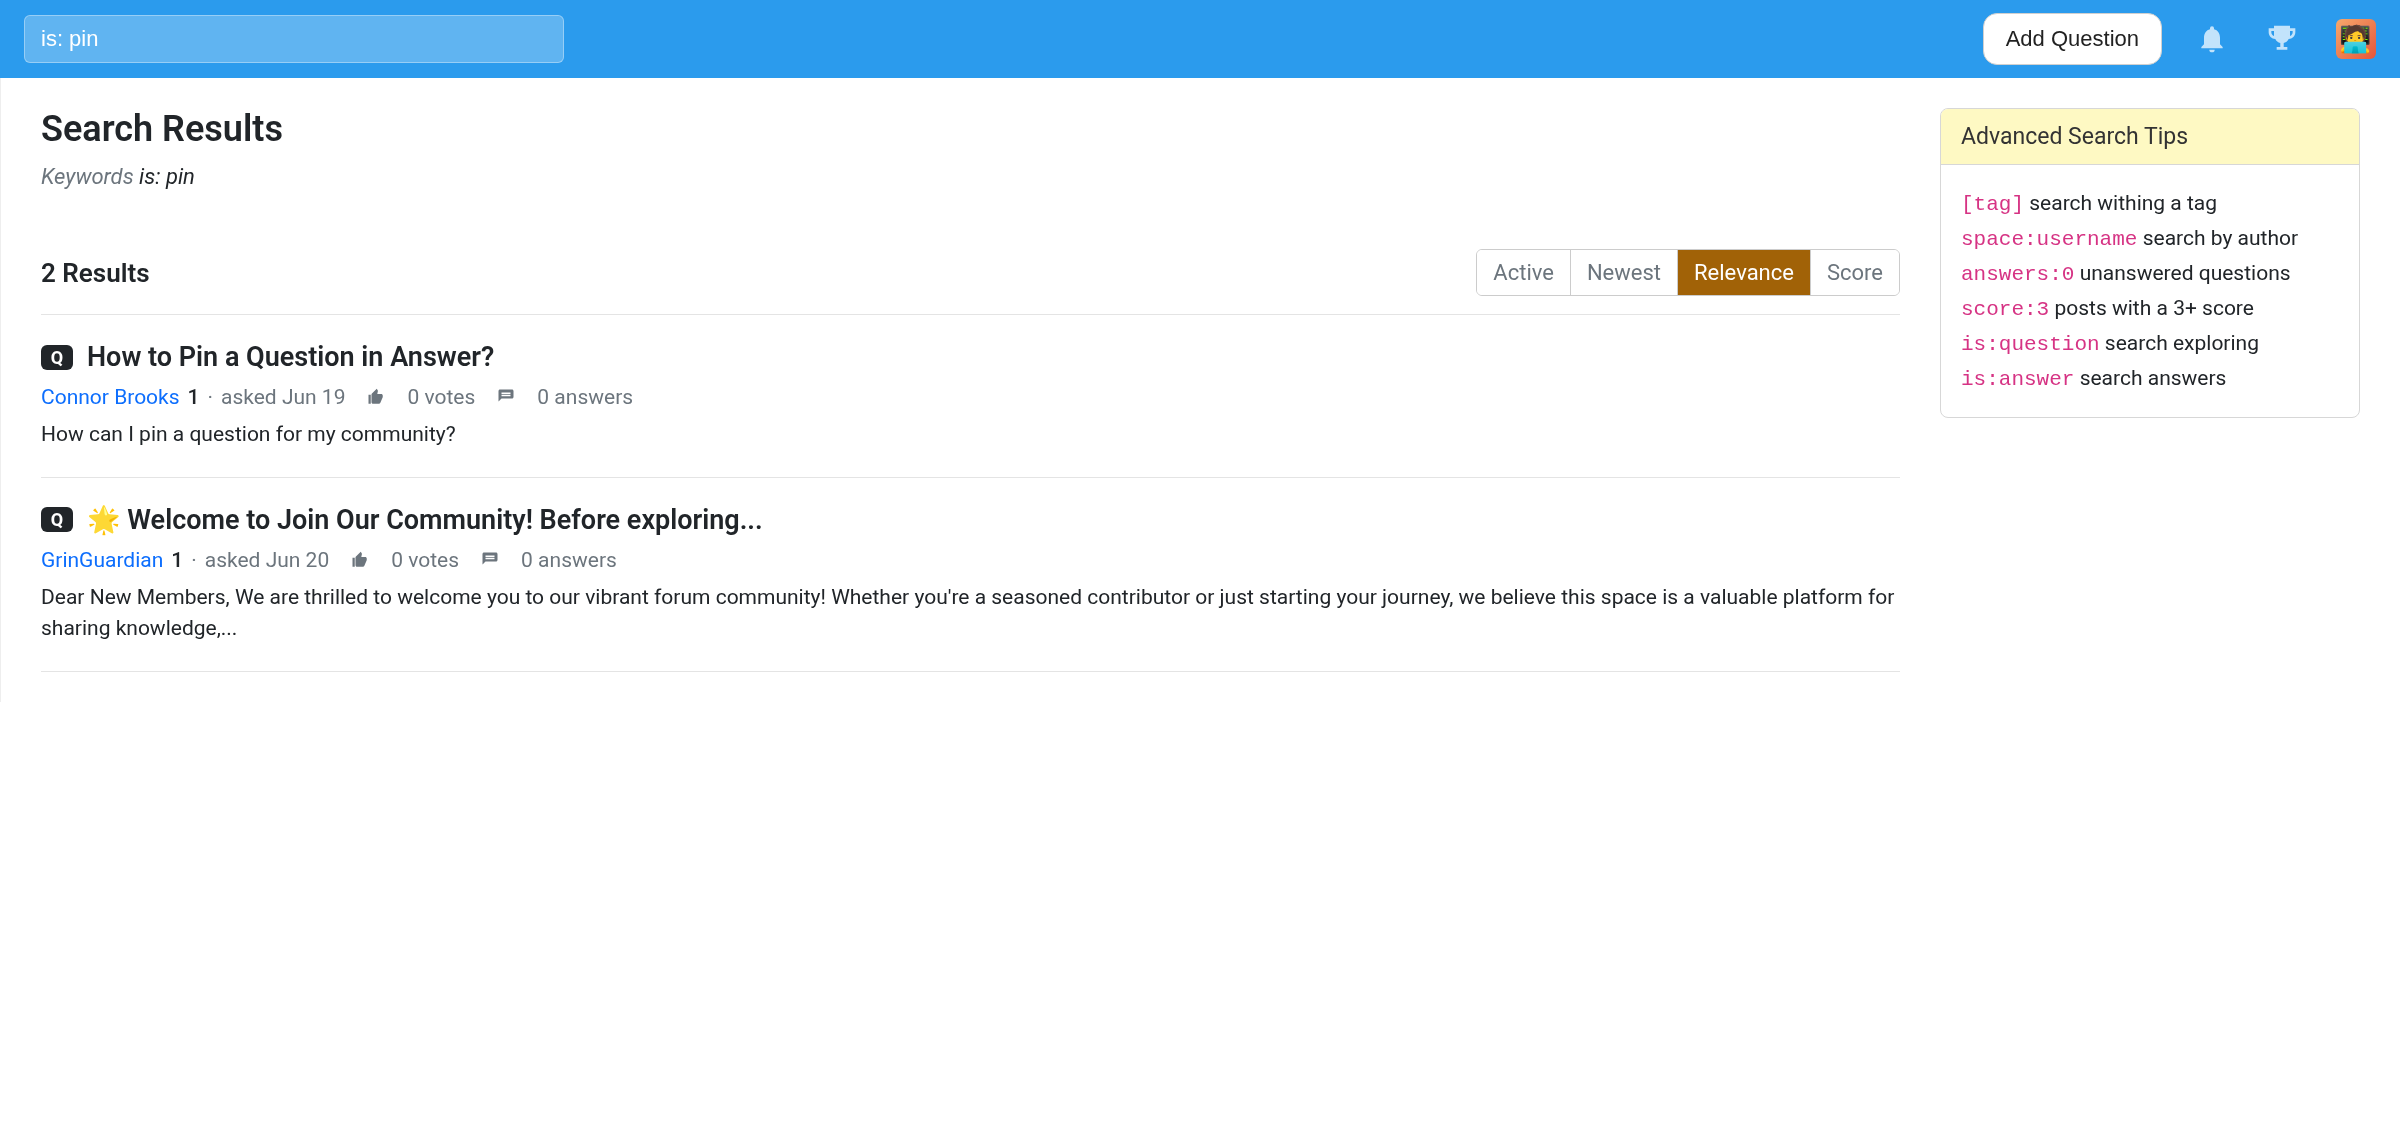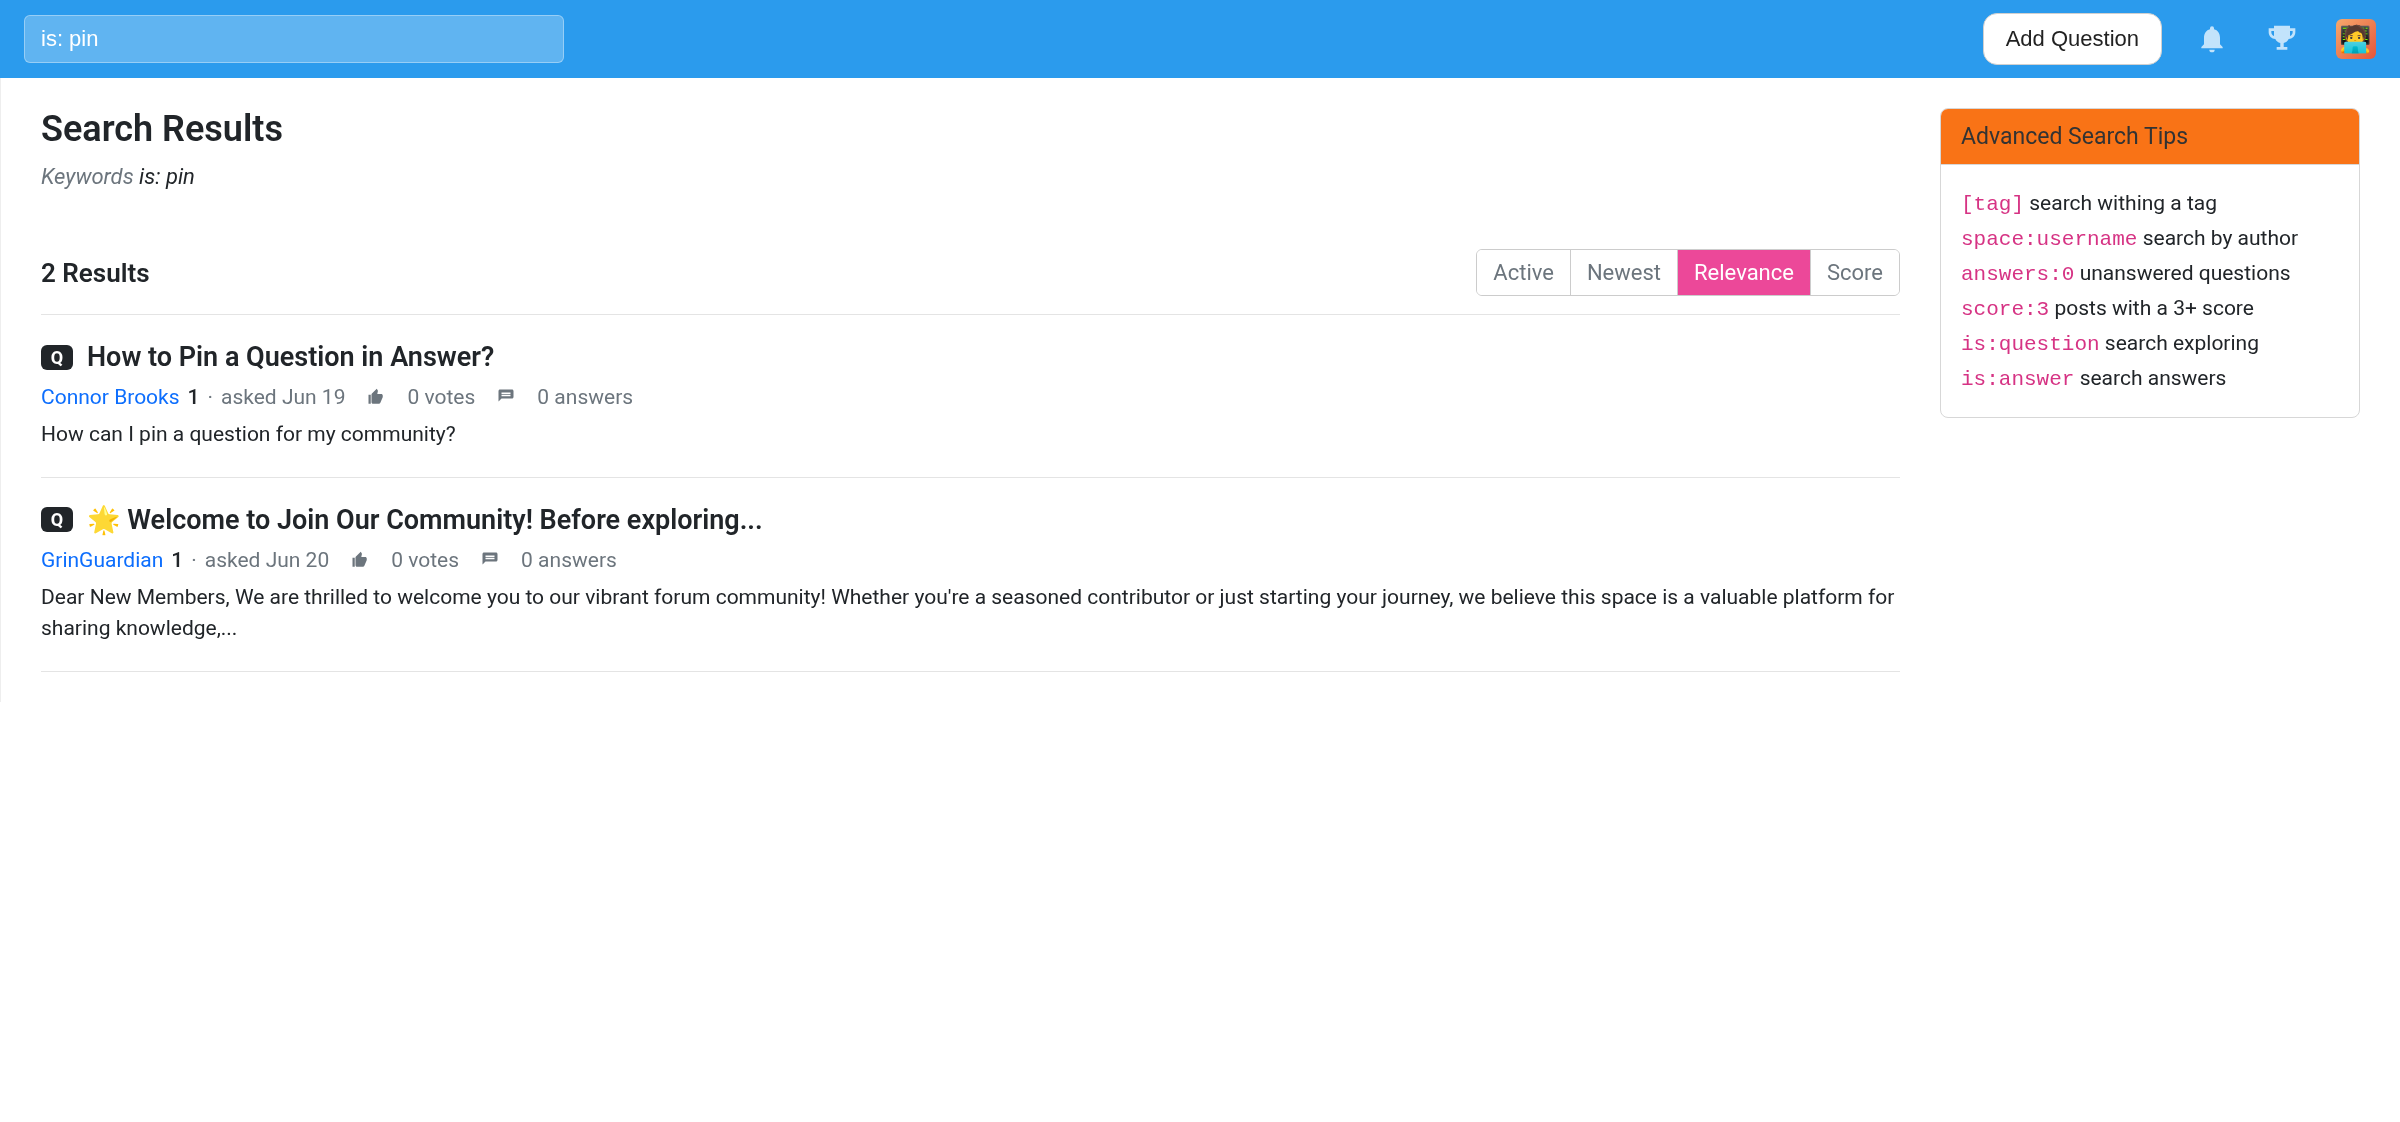--- a/index.html
+++ b/index.html
@@ -73,41 +73,41 @@
     .sort-tabs { display: flex; border: 1px solid #ccc; border-radius: 6px; overflow: hidden; margin-left: 21px; }
     .sort-tab {
       padding: 10px 16px;
       font-size: 22px;
       color: #6c757d;
       background: #fff;
       border-left: 1px solid #ccc;
       cursor: pointer;
     }
     .sort-tab:first-child { border-left: none; }
-    .sort-tab.active { background: #ec4899; color: #fff; }
+    .sort-tab.active { background: #a16207; color: #fff; }
     .result-item { padding: 26px 0; border-bottom: 1px solid #e4e4e4; }
     .result-title-row { display: flex; align-items: center; gap: 14px; margin-bottom: 12px; }
     .q-badge {
       background: #212529; color: #fff; border-radius: 6px;
       font-size: 18px; font-weight: 700; padding: 2px 8px;
       min-width: 32px; text-align: center;
     }
     .result-title { font-size: 27px; font-weight: 600; color: #212529; cursor: pointer; }
     .result-meta { display: flex; align-items: center; gap: 8px; font-size: 21px; color: #6c757d; margin-bottom: 10px; flex-wrap: wrap;}
     .author-link { color: #0d6efd; cursor: pointer; }
     .author-rep { color: #212529; font-weight: 500; }
     .meta-dot { color: #6c757d; }
     .meta-chunk { display: inline-flex; align-items: center; gap: 22px; margin-left: 14px; }
     .meta-chunk svg { width: 18px; height: 18px; fill: #6c757d; }
     .result-excerpt { font-size: 21px; color: #212529; line-height: 1.5; }
     .tips-card {
       border: 1px solid #d7d7d7; border-radius: 8px; overflow: hidden;
     }
     .tips-header {
-      background: #f97316; padding: 14px 20px; font-size: 23px; color: #333;
+      background: #fef9c3; padding: 14px 20px; font-size: 23px; color: #333;
       border-bottom: 1px solid #d7d7d7;
     }
     .tips-body { padding: 16px 20px; }
     .tip-line { font-size: 21px; color: #212529; margin: 10px 0; }
     .tip-code { font-family: Liberation Mono, monospace; color: #d63384; }
   </style>
 </head>
 <body>
 
 <div class="topbar">

